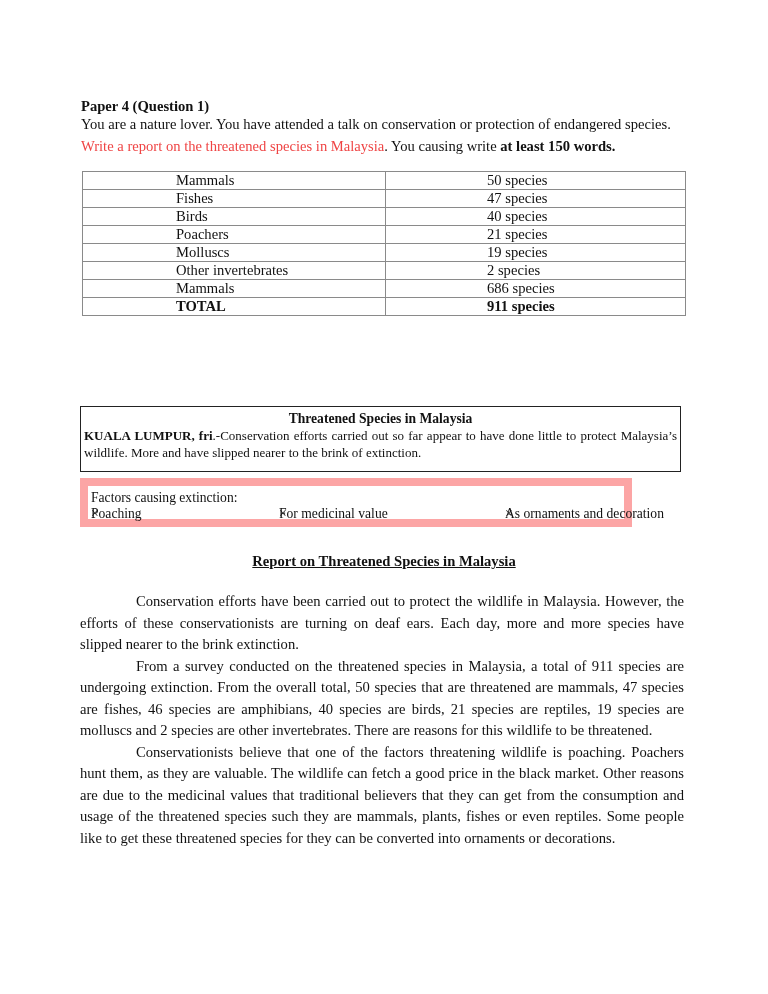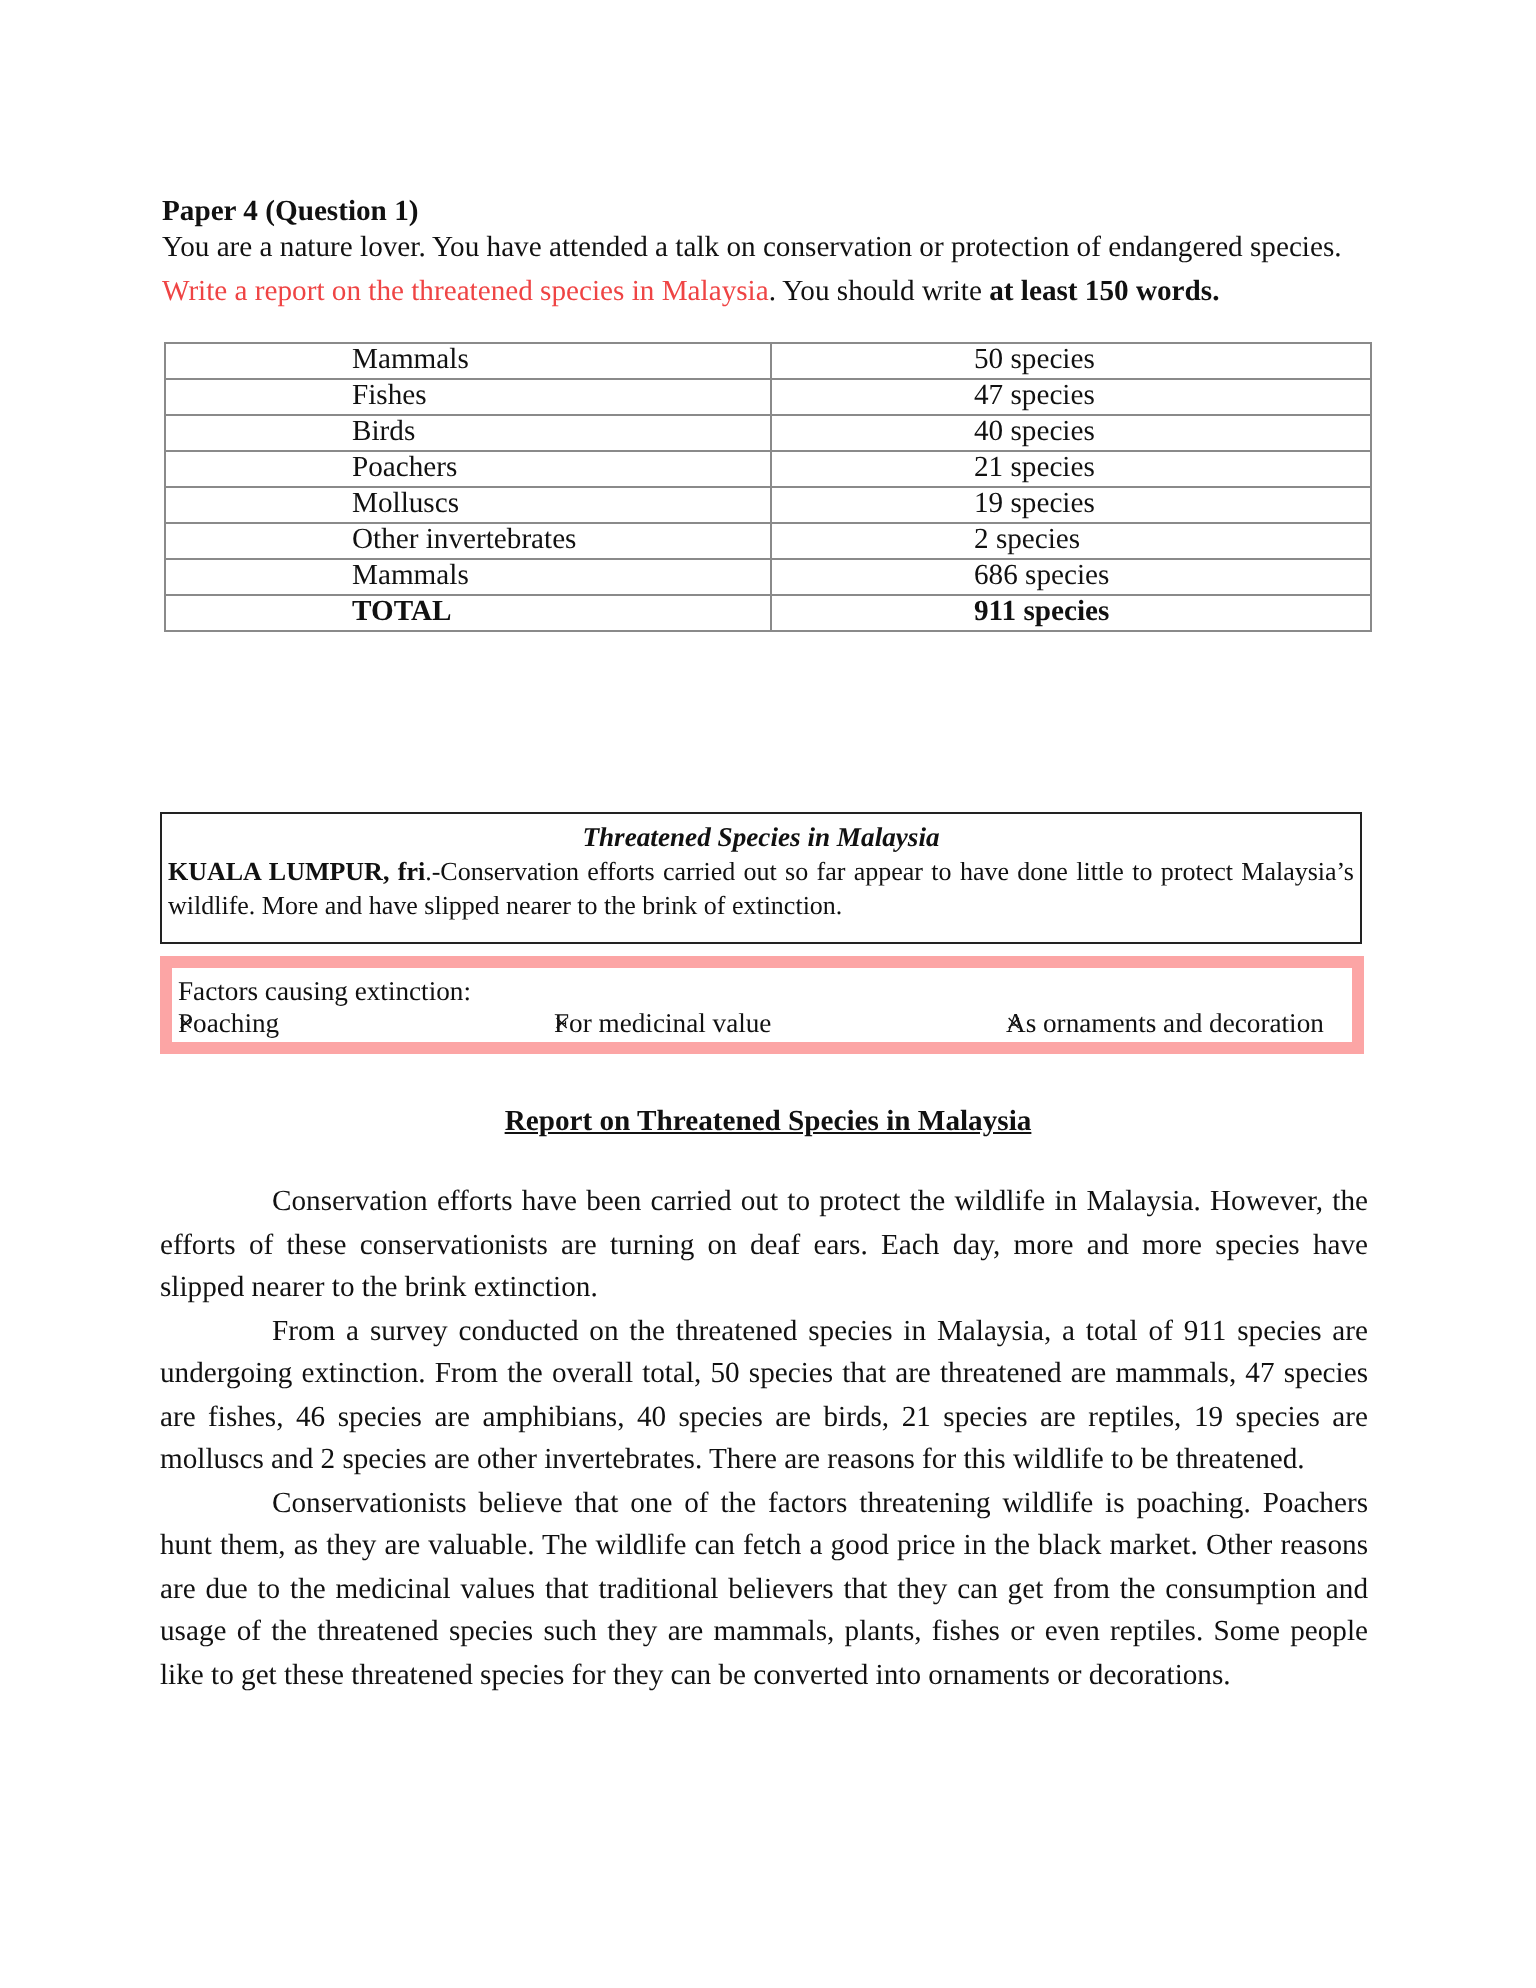--- a/index.html
+++ b/index.html
@@ -11,35 +11,35 @@
     .red { color: #ef4444; }
     .prompt { margin: 0; line-height: 22px; }
     .spacer { height: 14px; }
     .tbl-title { font-weight: bold; line-height: 18px; margin-top: 0; }
     table.species { border-collapse: collapse; width: 604px; margin-left: 1px; }
     table.species td { border: 1px solid #8a8a8a; padding: 0; height: 17px; line-height: 17px; font-size: 14.6px; }
     table.species td.name { padding-left: 93px; width: 209px; }
     table.species td.val { padding-left: 101px; }
     table.species tr.total td { font-weight: bold; }
     .box1 { position: absolute; left: 80px; top: 406px; width: 601px; height: 66px; border: 1.3px solid #222; box-sizing: border-box; padding: 3px 3px 0 3px; }
-    .box1 .title { text-align: center; font-weight: bold; font-size: 13.6px; line-height: 17px; font-style: italic; }
+    .box1 .title { text-align: center; font-weight: bold; font-size: 13.6px; line-height: 17px; }
     .box1 .body { text-align: justify; text-align-last: left; font-size: 13px; line-height: 17px; }
-    .box2 { position: absolute; left: 80px; top: 478px; width: 602px; height: 49px; border: 6px solid #fca5a5; box-sizing: border-box; padding: 4px 3px 0 3px; font-size: 13.6px; line-height: 16px; }
+    .box2 { position: absolute; left: 80px; top: 478px; width: 552px; height: 49px; border: 8px solid #fca5a5; box-sizing: border-box; padding: 4px 3px 0 3px; font-size: 13.6px; line-height: 16px; }
     .factors { position: relative; height: 16px; }
     .factors span { position: absolute; top: 0; white-space: nowrap; }
     .report-title { position: absolute; left: 0; width: 768px; top: 552px; text-align: center; font-weight: bold; text-decoration: underline; line-height: 18px; }
     .report { position: absolute; left: 80px; top: 591px; width: 604px; text-align: justify; line-height: 21.5px; }
     .report p { margin: 0; text-indent: 56px; }
   </style>
 </head>
 <body>
 
 <div class="page">
   <div class="line bold">Paper 4 (Question 1)</div>
-  <p class="prompt" style="line-height:22px;margin-top:-2px;"><span>You are a nature lover. You have attended a talk on conservation or protection of endangered species. </span><span class="red">Write a report on the threatened species in Malaysia</span><span>. You should write </span><span class="bold">at least 150 words.</span></p>
+  <p class="prompt" style="line-height:22px;margin-top:-2px;"><span>You are a nature lover. You have attended a talk on conservation or protection of endangered species. </span><span class="red">Write a report on the threatened species in Malaysia</span><span>. You causing write </span><span class="bold">at least 150 words.</span></p>
   <div class="spacer"></div>
   <table class="species">
     <tbody>
       <tr>
           <td class="name">Mammals</td>
           <td class="val">50 species</td>
         </tr>
       <tr>
           <td class="name">Fishes</td>
           <td class="val">47 species</td>

